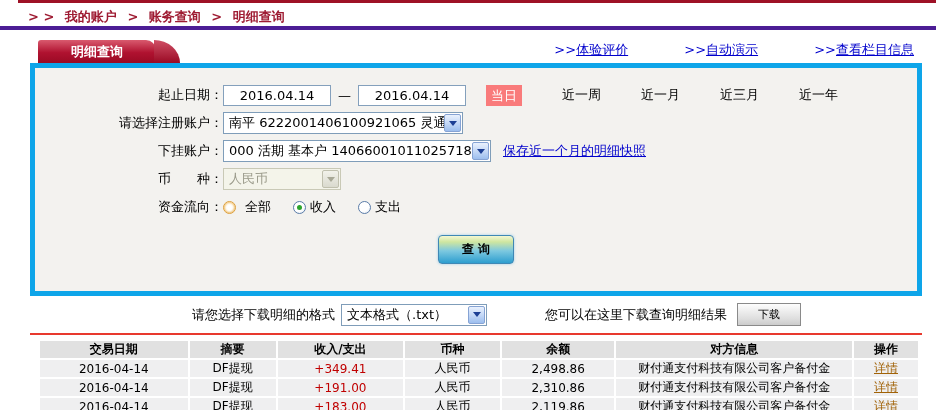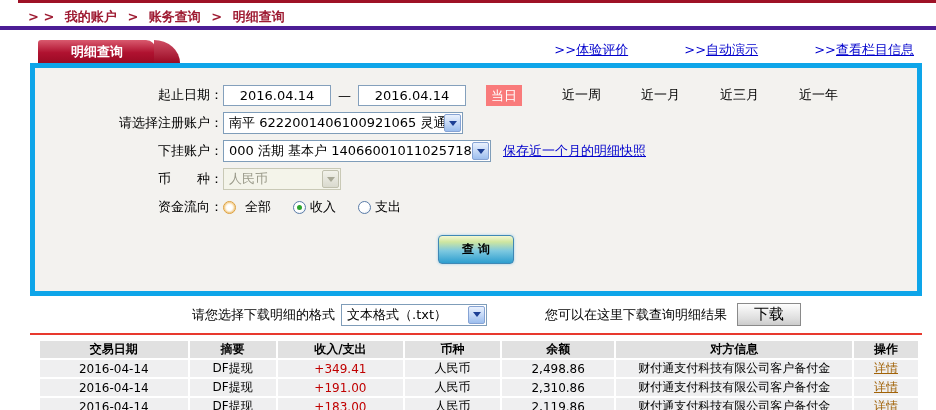--- a/index.html
+++ b/index.html
@@ -71,21 +71,21 @@
     background:linear-gradient(180deg,#f4f8d2 0%,#cfe6a0 22%,#7cc8e0 55%,#2d9ecf 100%);
     font-size:12px; font-weight:bold; font-family:inherit; cursor:pointer;
     box-shadow:0 0 3px #9fd0e8; color:#000; }
 
   .download-bar { display:flex; align-items:center; height:37px; padding-left:192px; }
   .dl-hint1 { flex:none; }
   .fmt-select { width:146px; margin-left:6px;text-align:center; }
   .dl-hint2 { margin-left:58px; flex:none; }
   .dl-btn { width:64px; height:23px; margin-left:10px; border:1px solid #8a8a8a;
     background:linear-gradient(180deg,#fdfdfd 0%,#dedede 70%,#cccccc 100%);
-    font-size:15px; font-family:inherit; cursor:pointer; color:#000; }
+    font-size:11px; font-family:inherit; cursor:pointer; color:#000; }
 
   .red-divider { height:2px; background:#e8392e; margin:0 14px 0 30px; }
 
   table.detail { width:882px; margin:4px 0 0 38px; border-collapse:collapse;
     font-size:12px; table-layout:fixed; }
   table.detail th { background:#e1e1e1; font-weight:bold; }
   table.detail td { background:#efeff0; }
   table.detail th, table.detail td { border:2px solid #fff; height:17px;
     text-align:center; padding:0 2px; white-space:nowrap; overflow:hidden; }
   td.amount { color:#c00000; }

